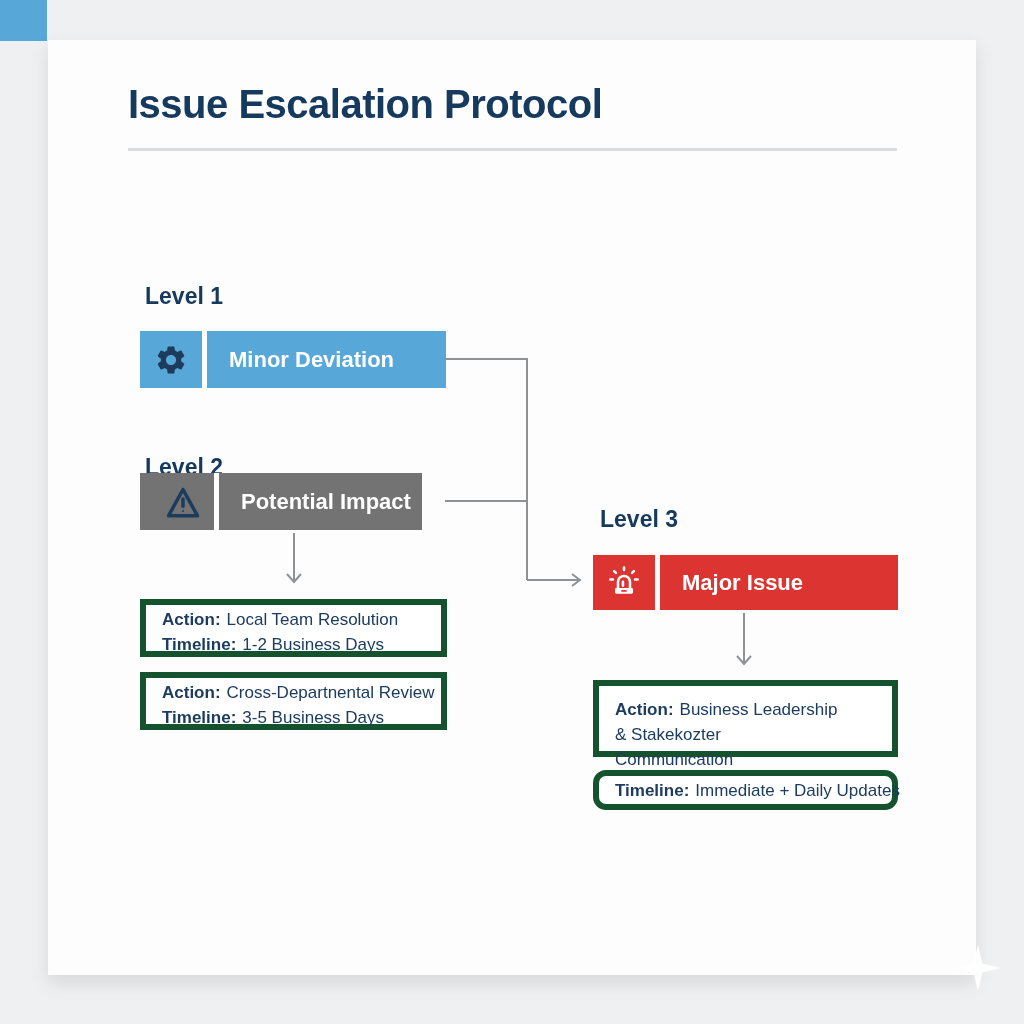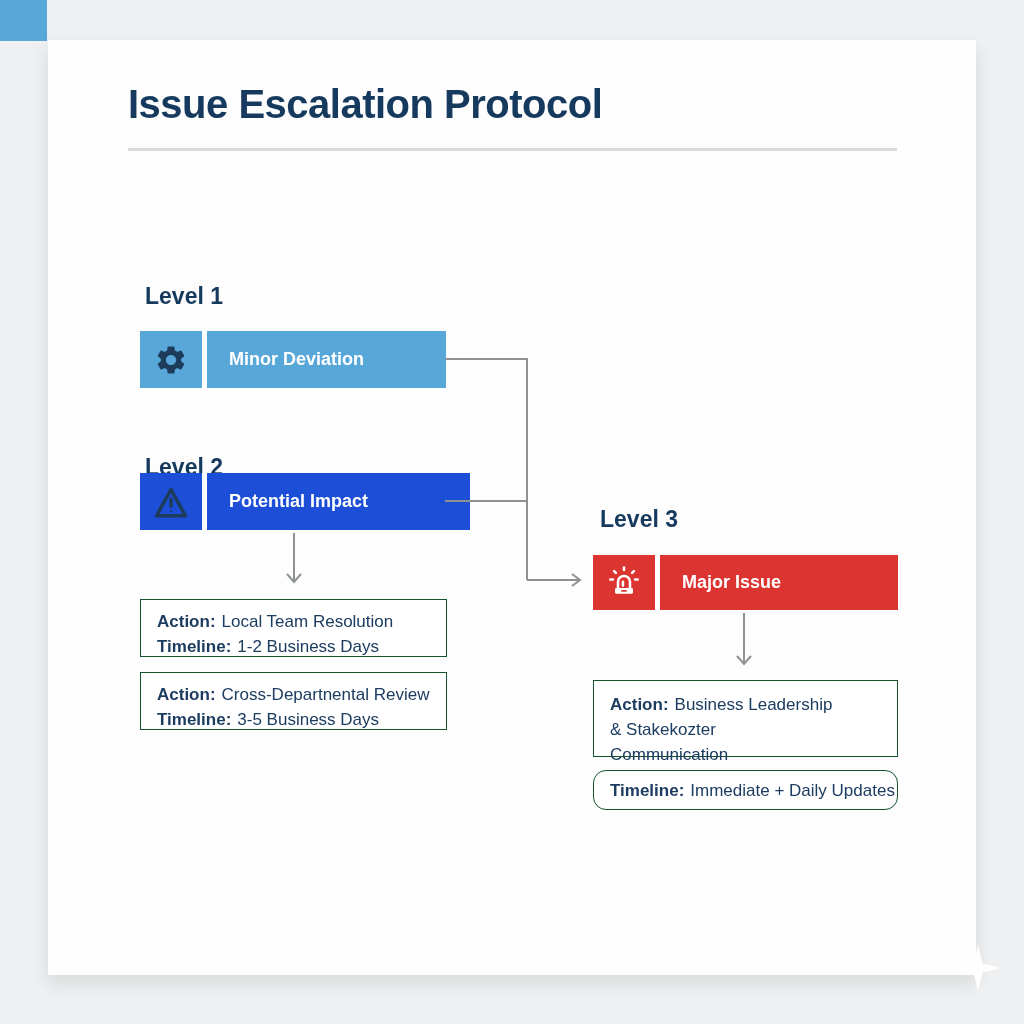--- a/index.html
+++ b/index.html
@@ -49,38 +49,38 @@
   .bar{
     position:absolute;display:flex;align-items:stretch;color:#ffffff;
   }
   .bar .icon-cell{
     width:62px;display:flex;align-items:center;justify-content:center;
     flex:0 0 62px;
   }
   .bar .bar-divider{width:5px;background:#ffffff;flex:0 0 5px;}
   .bar .bar-label{
     display:flex;align-items:center;padding-left:22px;
-    font-size:18px;font-weight:700;white-space:nowrap;
+    font-size:22px;font-weight:700;white-space:nowrap;
   }
   #bar1{left:140px;top:331px;width:306px;height:57px;background:#58a7d9;}
-  #bar2{left:140px;top:473px;width:330px;height:57px;background:#1d4ed8;}
+  #bar2{left:140px;top:473px;width:270px;height:57px;background:#737373;padding-left:12px;}
   #bar3{left:593px;top:555px;width:305px;height:55px;background:#dc3431;}
 
   .conn{position:absolute;background:#8e9294;}
   #conn-h1{left:445px;top:358px;width:83px;height:2px;}
   #conn-h2{left:445px;top:500px;width:83px;height:2px;}
   #conn-v1{left:526px;top:358px;width:2px;height:222px;}
   .arrow-svg{position:absolute;}
   #arrow-right{left:527px;top:572px;width:60px;height:16px;}
   #arrow-down-1{left:284px;top:533px;width:20px;height:56px;}
   #arrow-down-2{left:734px;top:613px;width:20px;height:58px;}
 
   .info-box{
-    position:absolute;background:#ffffff;border:1px solid #14532d;
-    box-sizing:border-box;padding:9px 16px;
+    position:absolute;background:#ffffff;border:6px solid #14532d;
+    box-sizing:border-box;padding:2px 16px;
     color:#1c3c60;font-size:17px;line-height:25px;
   }
   #boxL1{left:140px;top:599px;width:307px;height:58px;}
   #boxL2{left:140px;top:672px;width:307px;height:58px;}
   #boxR1{left:593px;top:680px;width:305px;height:77px;padding-top:11px;}
   #boxR2{left:593px;top:770px;width:305px;height:40px;display:flex;align-items:center;border-radius:13px;}
   .line{margin:0;white-space:nowrap;}
   .b{font-weight:700;margin-right:6px;}
 </style>
 </head>

